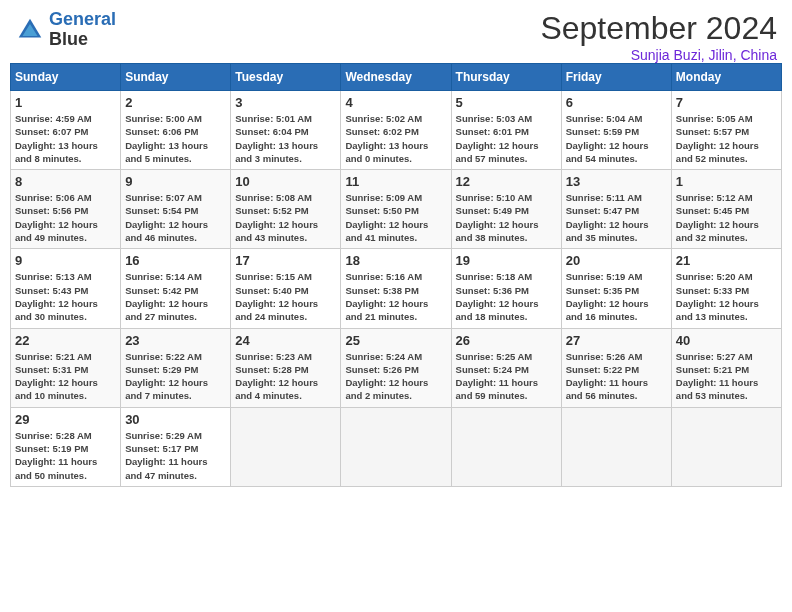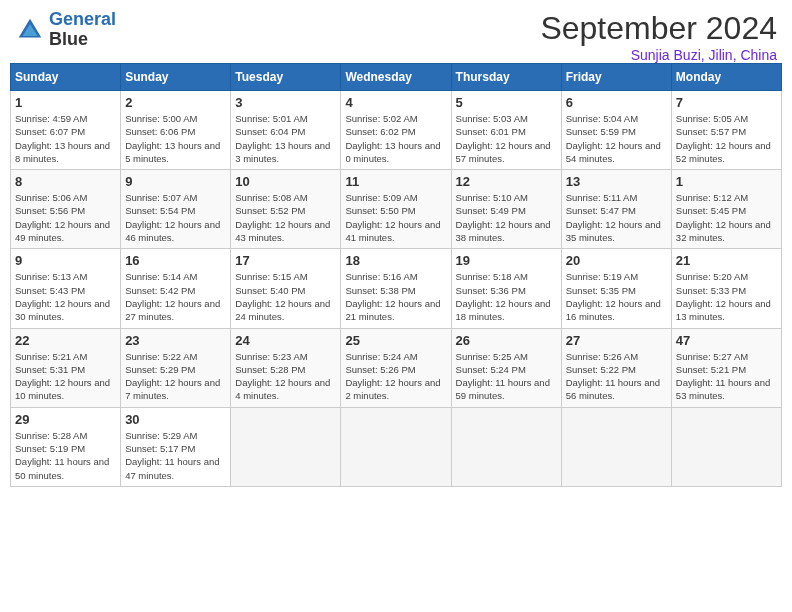--- a/index.html
+++ b/index.html
@@ -76,20 +76,21 @@
       font-size: 13px;
       font-weight: bold;
       color: #333;
       display: block;
       margin-bottom: 2px;
     }
     .day-info {
       font-size: 9.5px;
       color: #444;
       line-height: 1.4;
+      font-weight: bold;
     }
     .row-shade {
       background: #f9f9f9;
     }
     .row-shade td {
       background: #f9f9f9;
     }
   </style>
 </head>
 <body>
@@ -233,21 +234,21 @@
         </td>
         <td>
           <span class="day-number">26</span>
           <div class="day-info">Sunrise: 5:25 AM<br>Sunset: 5:24 PM<br>Daylight: 11 hours and 59 minutes.</div>
         </td>
         <td>
           <span class="day-number">27</span>
           <div class="day-info">Sunrise: 5:26 AM<br>Sunset: 5:22 PM<br>Daylight: 11 hours and 56 minutes.</div>
         </td>
         <td>
-          <span class="day-number">47</span>
+          <span class="day-number">40</span>
           <div class="day-info">Sunrise: 5:27 AM<br>Sunset: 5:21 PM<br>Daylight: 11 hours and 53 minutes.</div>
         </td>
       </tr>
       <tr>
         <td>
           <span class="day-number">29</span>
           <div class="day-info">Sunrise: 5:28 AM<br>Sunset: 5:19 PM<br>Daylight: 11 hours and 50 minutes.</div>
         </td>
         <td>
           <span class="day-number">30</span>

